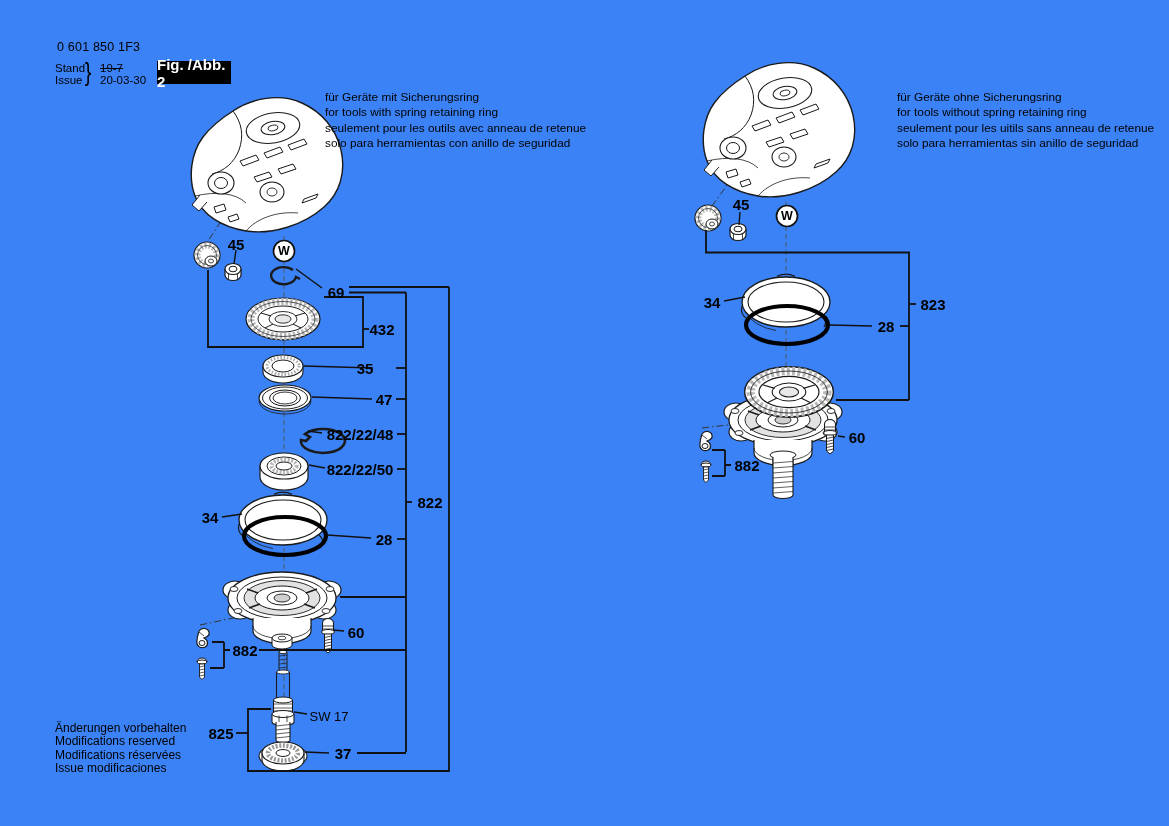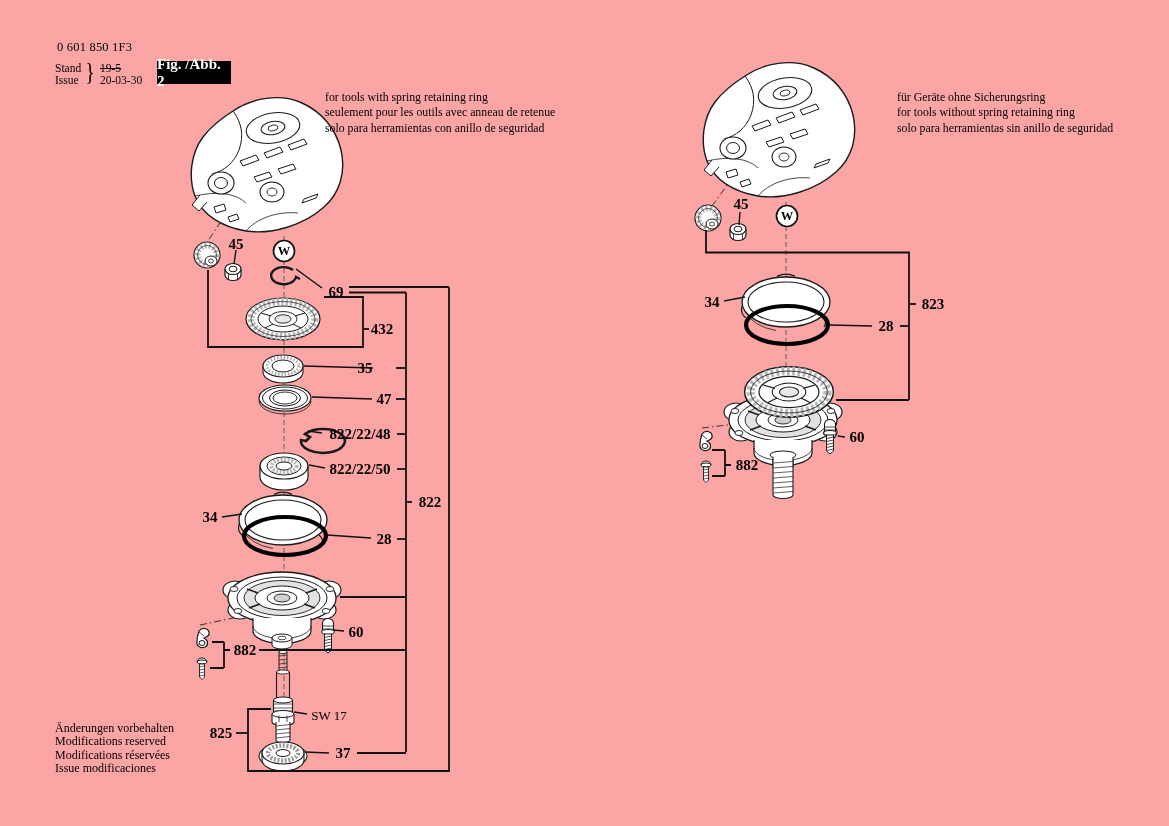--- a/index.html
+++ b/index.html
@@ -1,17 +1,17 @@
 <!DOCTYPE html>
 <html><head>
 <meta charset="utf-8">
 <style>
   html,body{margin:0;padding:0;background:#fff}
-  .page{position:relative;width:1169px;height:826px;background:#fca5a5;
-        font-family:Liberation Serif, serif;color:#000;overflow:hidden}
+  .page{position:relative;width:1169px;height:826px;background:#3b82f6;
+        font-family:Liberation Sans, sans-serif;color:#000;overflow:hidden}
   svg.art{position:absolute;left:0;top:0}
   .pl{position:absolute;transform:translate(-50%,-50%);font-weight:700;font-size:15px;white-space:nowrap}
   .pl.rg{font-weight:400;font-size:13px}
   .wm{position:absolute;transform:translate(-50%,-50%);font-weight:700;font-size:12.5px}
   .note{position:absolute;font-size:11.8px;line-height:15.3px}
   .note div{white-space:nowrap}
   .footer-block{position:absolute;font-size:12px;line-height:13.4px}
   .footer-block div{white-space:nowrap}
   .hdr-num{position:absolute;left:57px;top:40px;font-size:12.5px;letter-spacing:.2px}
   .hdr-word{position:absolute;font-size:11.5px}
@@ -260,34 +260,36 @@
       <path d="M900,326 L909,326"></path>
       <path d="M712,450 L725,450 M725,450 L725,476 M725,476 L712,476 M725,465 L731,465"></path>
     </g>
   </g>
 </svg>
 
   <div class="hdr-num">0 601 850 1F3</div>
   <div class="hdr-word" style="left:55px;top:62px">Stand</div>
   <div class="hdr-word" style="left:55px;top:74px">Issue</div>
   <div class="hdr-brace">}</div>
-  <div class="hdr-val strike" style="left:100px;top:62px">19-5</div>
+  <div class="hdr-val strike" style="left:100px;top:62px">19-7</div>
   <div class="hdr-val" style="left:100px;top:74px">20-03-30</div>
   <div class="figbox">
     <span>Fig. /Abb. 2</span>
   </div>
 
   <div class="note" style="left:325px;top:90px">
+    <div>für Geräte mit Sicherungsring</div>
     <div>for tools with spring retaining ring</div>
     <div>seulement pour les outils avec anneau de retenue</div>
     <div>solo para herramientas con anillo de seguridad</div>
   </div>
   <div class="note" style="left:897px;top:90px">
     <div>für Geräte ohne Sicherungsring</div>
     <div>for tools without spring retaining ring</div>
+    <div>seulement pour les uitils sans anneau de retenue</div>
     <div>solo para herramientas sin anillo de seguridad</div>
   </div>
 
   <span class="pl" style="left:236px;top:244px">45</span>
   <span class="wm" style="left:284px;top:251px">W</span>
   <span class="pl" style="left:336px;top:292px">69</span>
   <span class="pl" style="left:382px;top:329px">432</span>
   <span class="pl" style="left:365px;top:368px">35</span>
   <span class="pl" style="left:384px;top:399px">47</span>
   <span class="pl" style="left:360px;top:434px">822/22/48</span>

